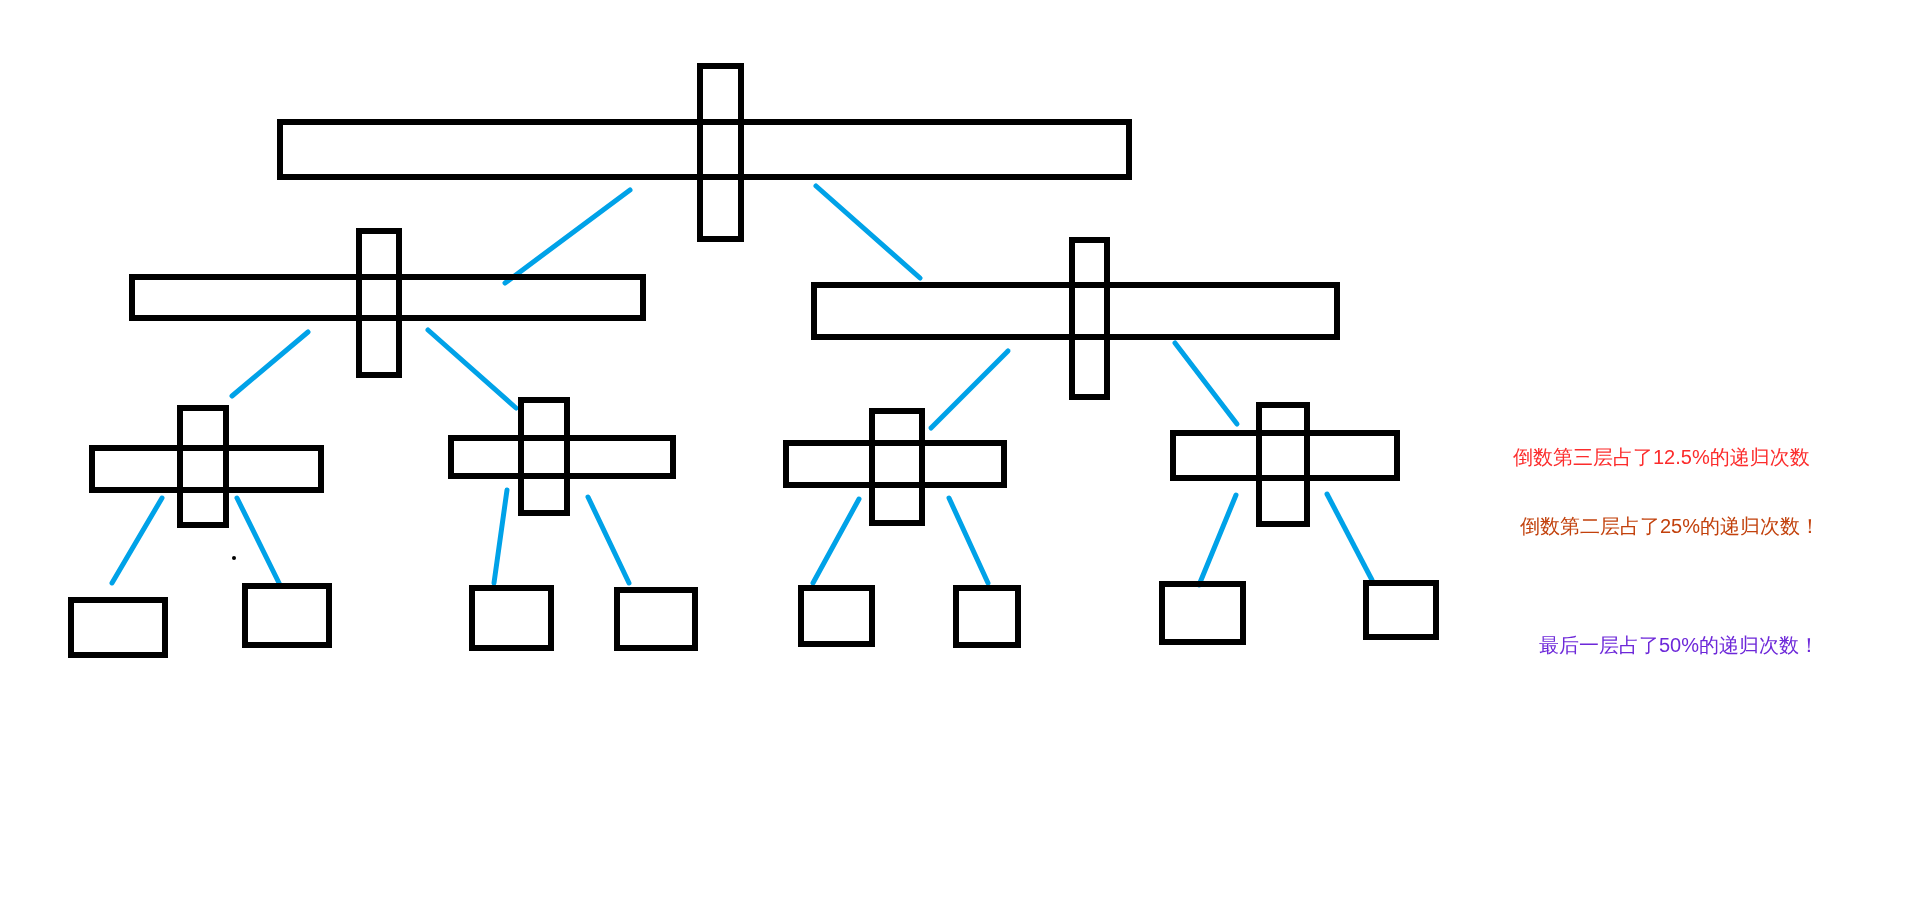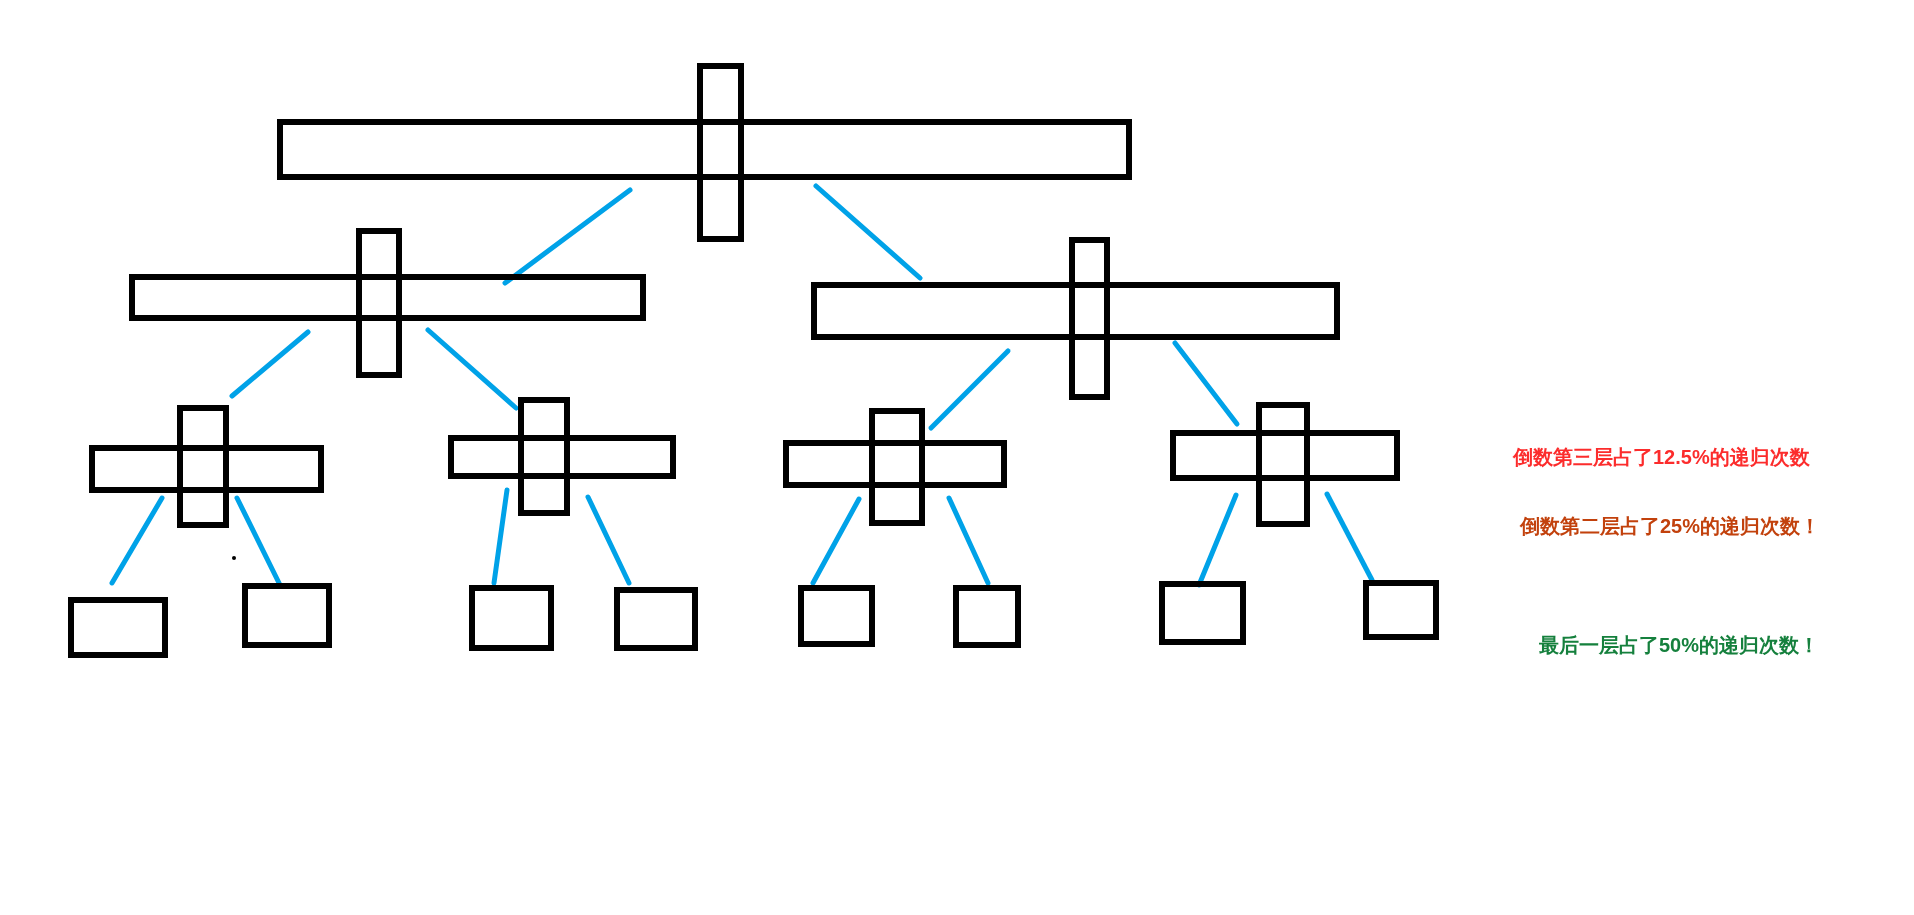--- a/index.html
+++ b/index.html
@@ -19,21 +19,21 @@
   #tree-svg {
     position: absolute;
     left: 0;
     top: 0;
   }
   .annotation {
     position: absolute;
     font-size: 20px;
     line-height: 22px;
     white-space: nowrap;
-    font-weight: bold;
+    font-weight: normal;
   }
 </style>
 </head>
 <body>
 
 <div id="stage">
   <svg id="tree-svg" width="1914" height="915" viewBox="0 0 1914 915" xmlns="http://www.w3.org/2000/svg">
       <line x1="630" y1="190" x2="505" y2="283" stroke="#00a2e8" stroke-width="5" stroke-linecap="round"></line>
       <line x1="816" y1="186" x2="920" y2="278" stroke="#00a2e8" stroke-width="5" stroke-linecap="round"></line>
       <line x1="308" y1="332" x2="232" y2="396" stroke="#00a2e8" stroke-width="5" stroke-linecap="round"></line>
@@ -68,14 +68,14 @@
       <rect x="617" y="590" width="78" height="58" fill="none" stroke="#000000" stroke-width="6"></rect>
       <rect x="801" y="588" width="71" height="56" fill="none" stroke="#000000" stroke-width="6"></rect>
       <rect x="956" y="588" width="62" height="57" fill="none" stroke="#000000" stroke-width="6"></rect>
       <rect x="1162" y="584" width="81" height="58" fill="none" stroke="#000000" stroke-width="6"></rect>
       <rect x="1366" y="583" width="70" height="54" fill="none" stroke="#000000" stroke-width="6"></rect>
       <circle cx="234" cy="558" r="2" fill="#000000"></circle>
     </svg>
 
   <div class="annotation" style="left: 1513px; top: 446px; color: rgb(252, 44, 44);">倒数第三层占了12.5%的递归次数</div>
   <div class="annotation" style="left: 1520px; top: 515px; color: #c2410c;">倒数第二层占了25%的递归次数！</div>
-  <div class="annotation" style="left: 1539px; top: 634px; color: #15803d;">最后一层占了50%的递归次数！</div>
+  <div class="annotation" style="left: 1539px; top: 634px; color: #6d28d9;">最后一层占了50%的递归次数！</div>
 </div>
 
 </body></html>

